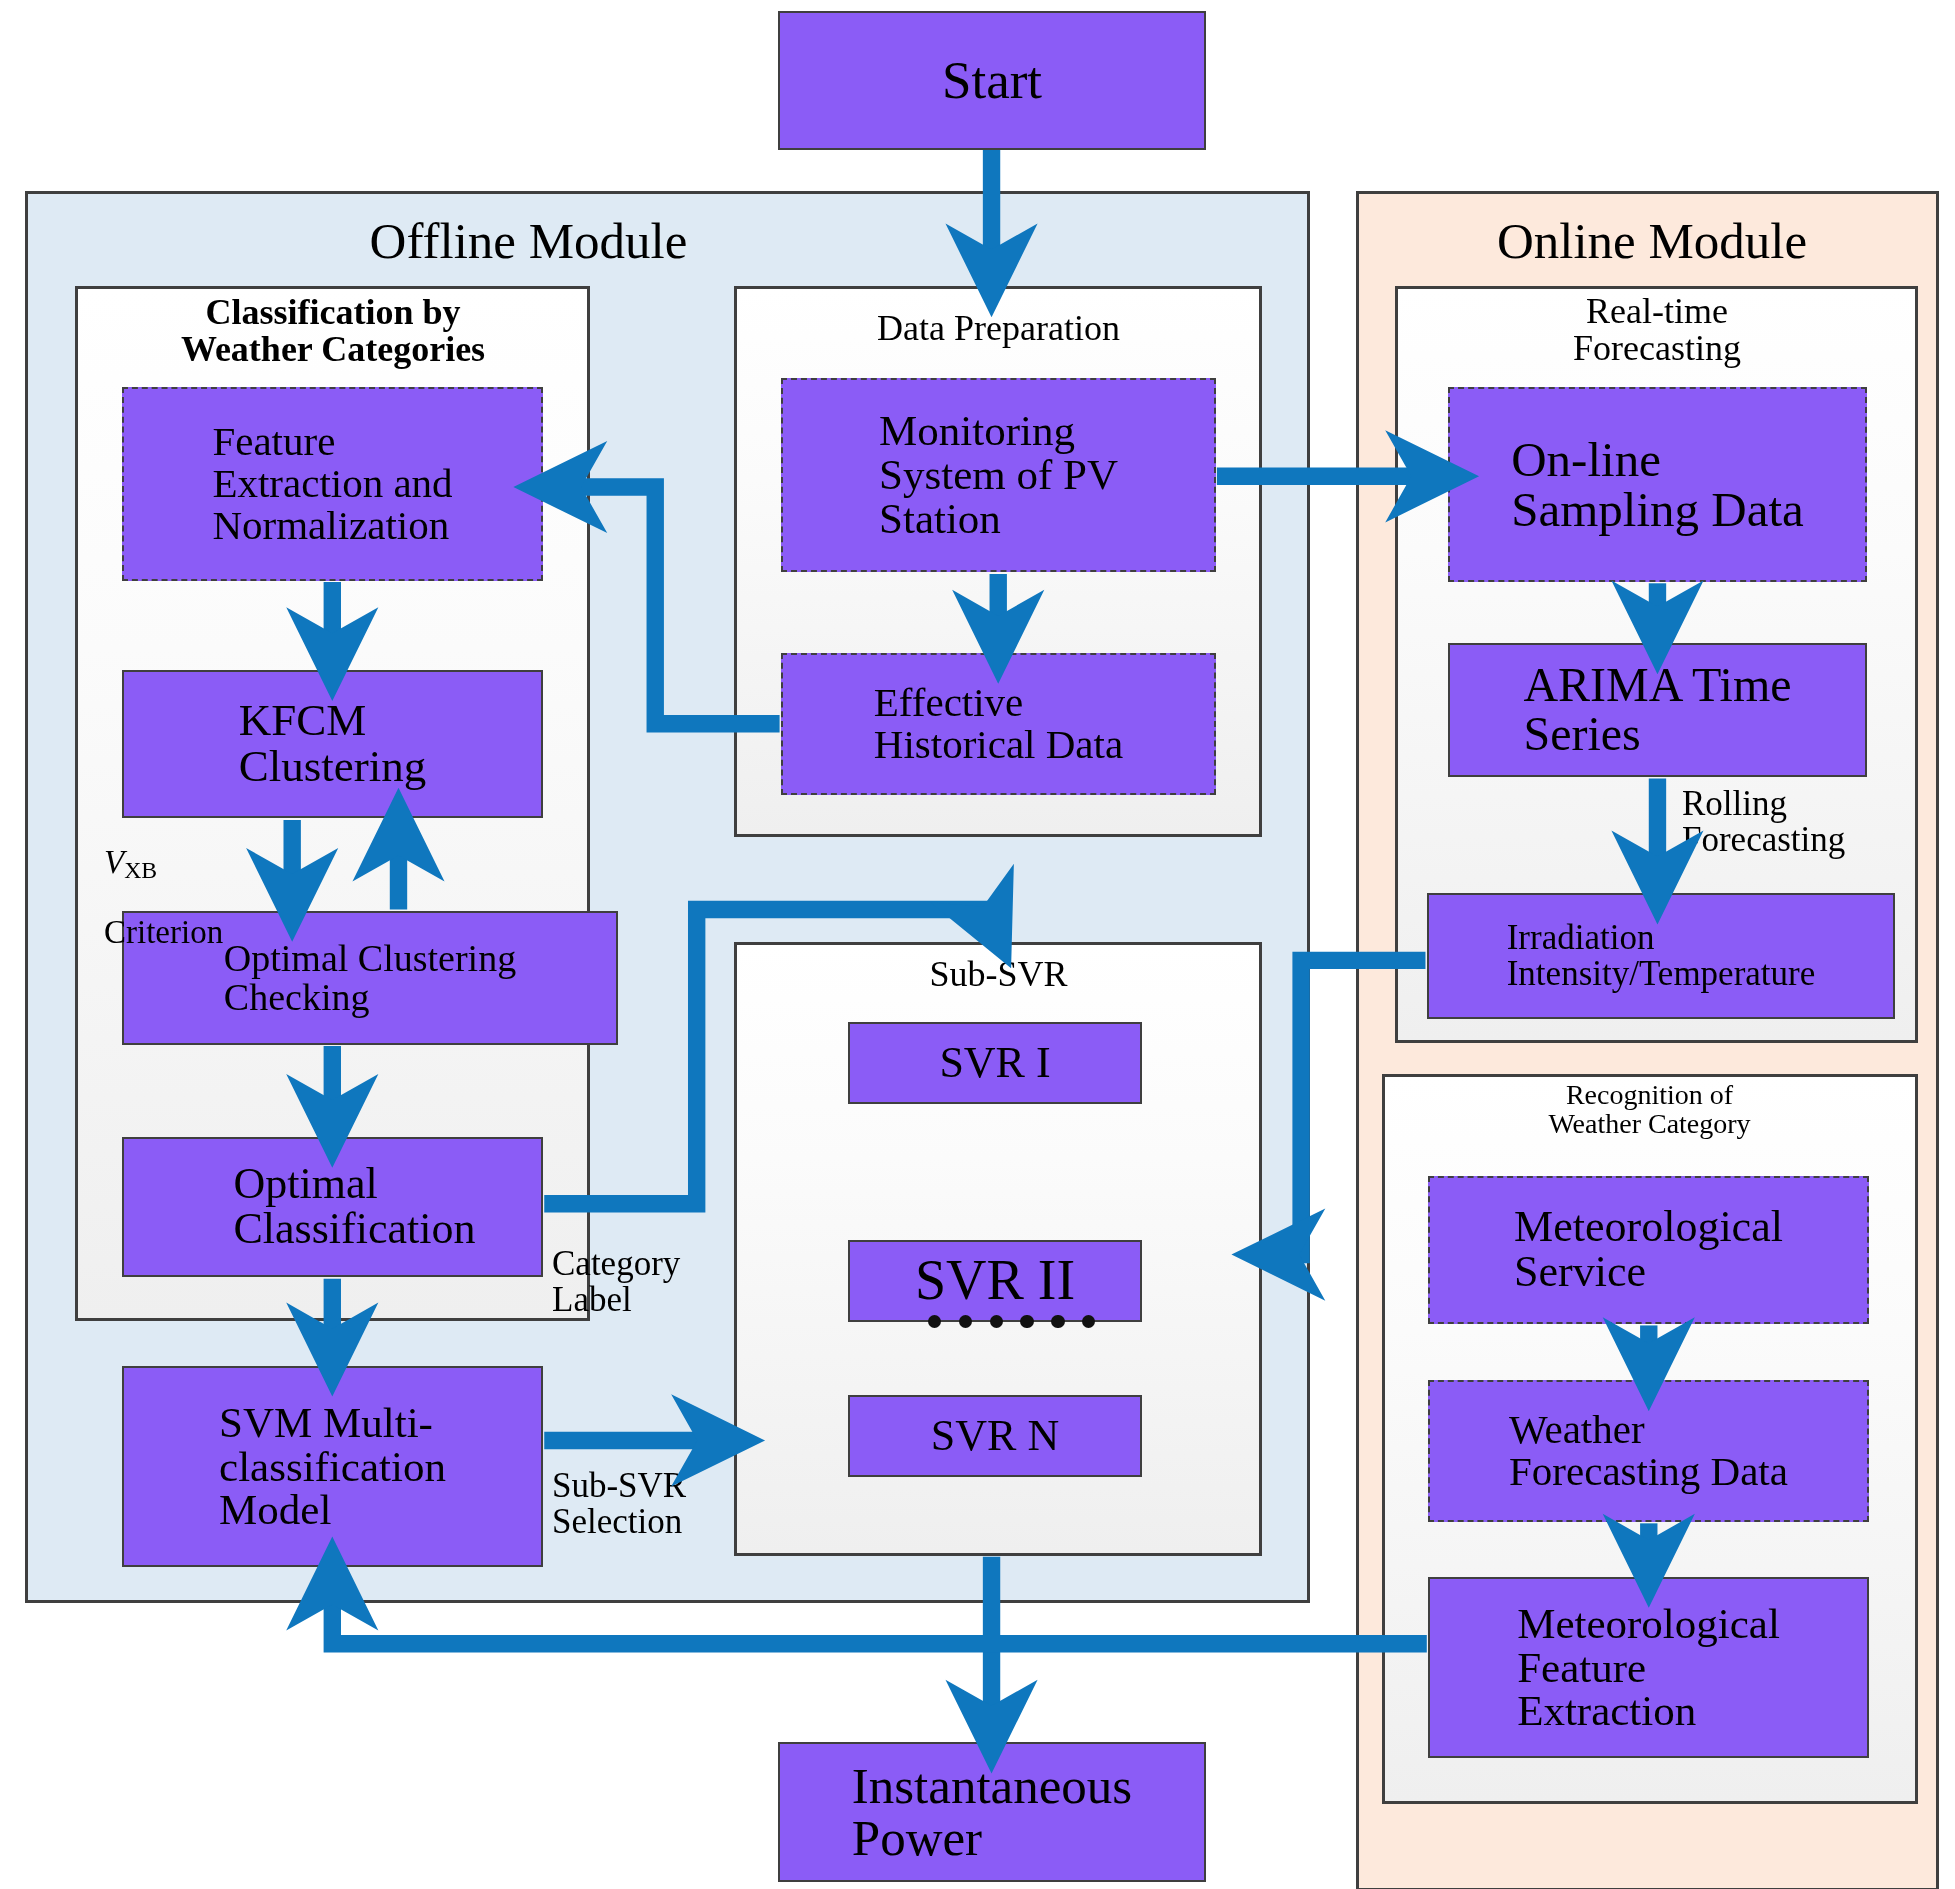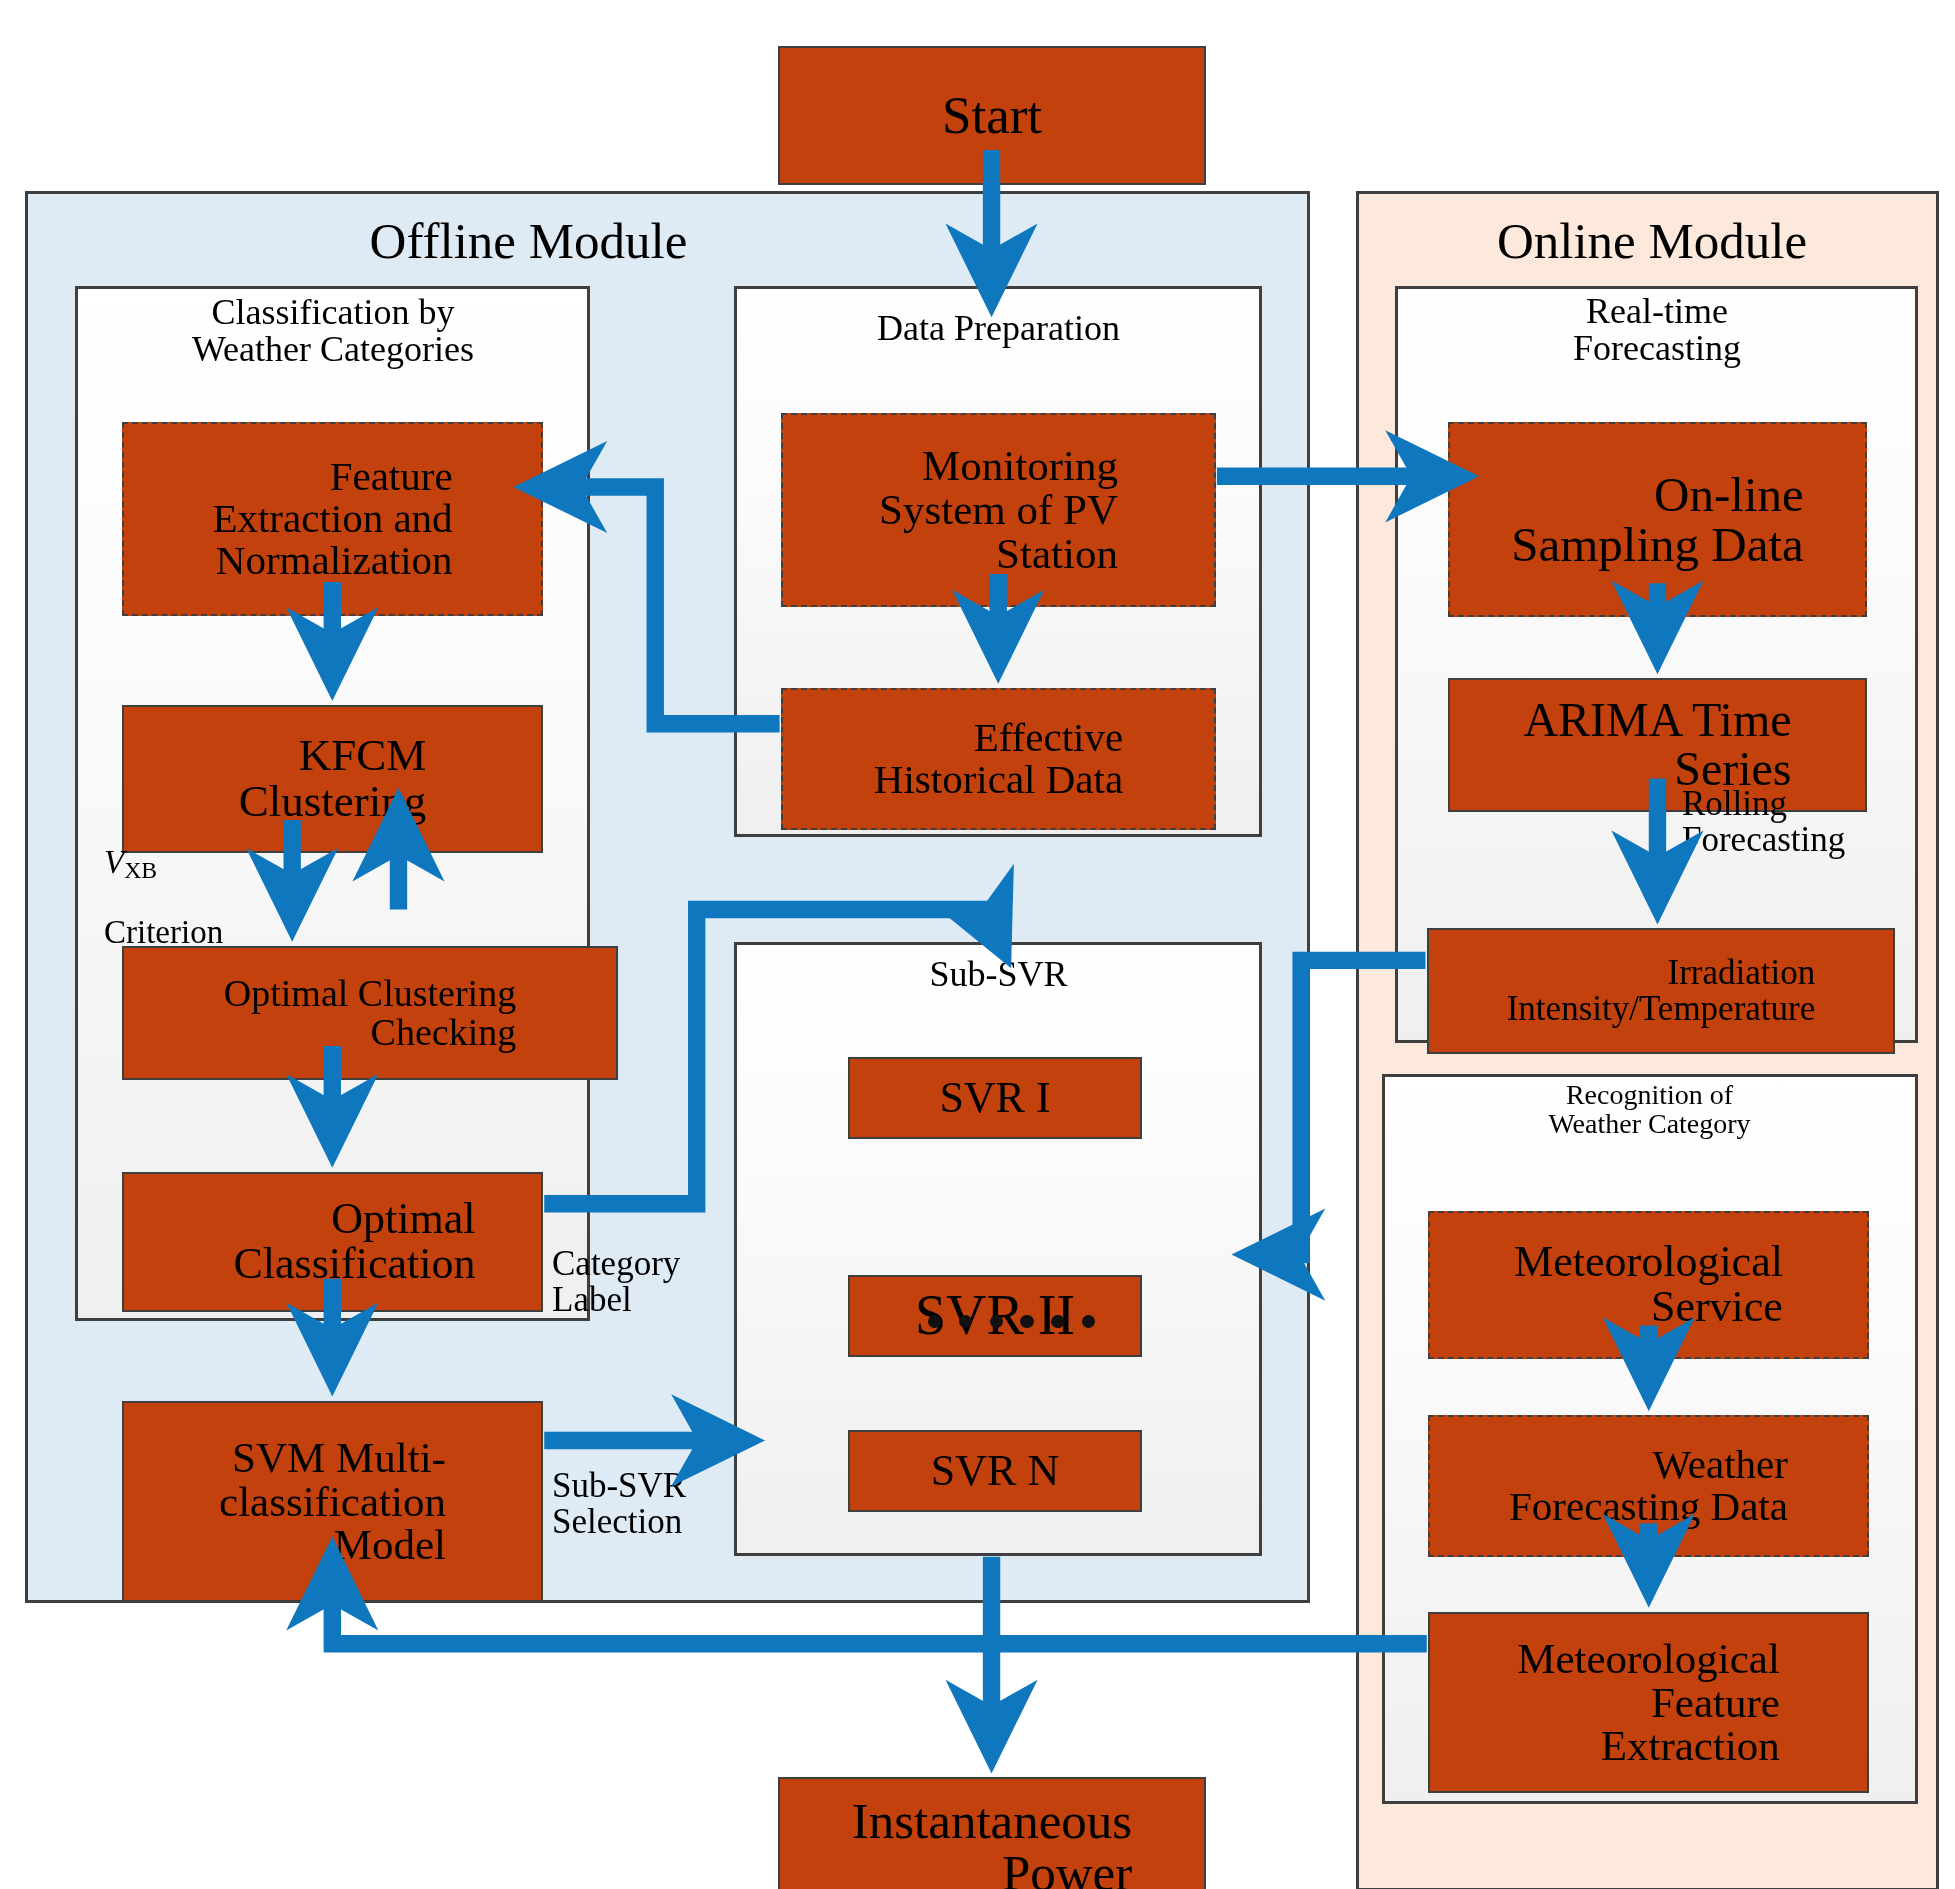--- a/index.html
+++ b/index.html
@@ -9,21 +9,21 @@
   .panel{position:absolute;box-sizing:border-box;border:3.3px solid #3f3f3f;}
   .panel-offline{background:#deeaf4;}
   .panel-online{background:#fde9dc;}
 
   .group{position:absolute;box-sizing:border-box;border:3.3px solid #3f3f3f;
          background:linear-gradient(180deg,#ffffff 0%,#fbfbfb 35%,#efefef 100%);}
 
   .grouptitle{position:absolute;text-align:center;line-height:1.02;white-space:pre-line;}
 
   .node{position:absolute;box-sizing:border-box;display:flex;align-items:center;
-        justify-content:center;text-align:right;background:#c2410c;line-height:1.02;margin-top:35px;}
+        justify-content:center;text-align:left;background:#8b5cf6;line-height:1.02;}
   .solid{border:2.7px solid #3f3f3f;}
   .dashed{border:2.7px dashed #3f3f3f;}
 
   .edgelabel{position:absolute;text-align:center;line-height:1.02;white-space:pre-line;}
 
   svg.arrows{position:absolute;left:0;top:0;width:1955px;height:1890px;overflow:visible;
              pointer-events:none;}
 
   .dots{position:absolute;display:flex;gap:17.4px;align-items:center;}
   .dots i{display:block;width:13.4px;height:13.4px;border-radius:50%;background:#111;}
@@ -43,21 +43,21 @@
   <div class="grouptitle" style="left:288px;top:215px;width:481px;font-size:51px;">Offline Module</div>
 
   <div class="grouptitle" style="left:1398px;top:215px;width:508px;font-size:51px;">Online Module</div>
 
   <div class="node solid" style="left:778px;top:10.7px;width:428px;height:139px;font-size:53px;">Start</div>
 
   <div class="node solid" style="left:778px;top:1742px;width:428px;height:140px;font-size:51px;white-space:pre-line;">Instantaneous
 Power</div>
 
   <div class="group" style="left:75px;top:286px;width:515px;height:1035px;"></div>
-  <div class="grouptitle" style="left:82px;top:294px;width:502px;font-size:36px;">Classification by
+  <div class="grouptitle" style="left:82px;top:294px;width:502px;font-size:36px;font-weight:bold;">Classification by
 Weather Categories</div>
 
   <div class="node dashed" style="left:122px;top:387px;width:421px;height:194px;font-size:41px;white-space:pre-line;">Feature
 Extraction and
 Normalization</div>
 
   <div class="node solid" style="left:122px;top:670px;width:421px;height:148px;font-size:45px;white-space:pre-line;">KFCM
 Clustering</div>
 
   <div class="node solid" style="left:122px;top:911px;width:496px;height:134px;font-size:38px;white-space:pre-line;">Optimal Clustering

